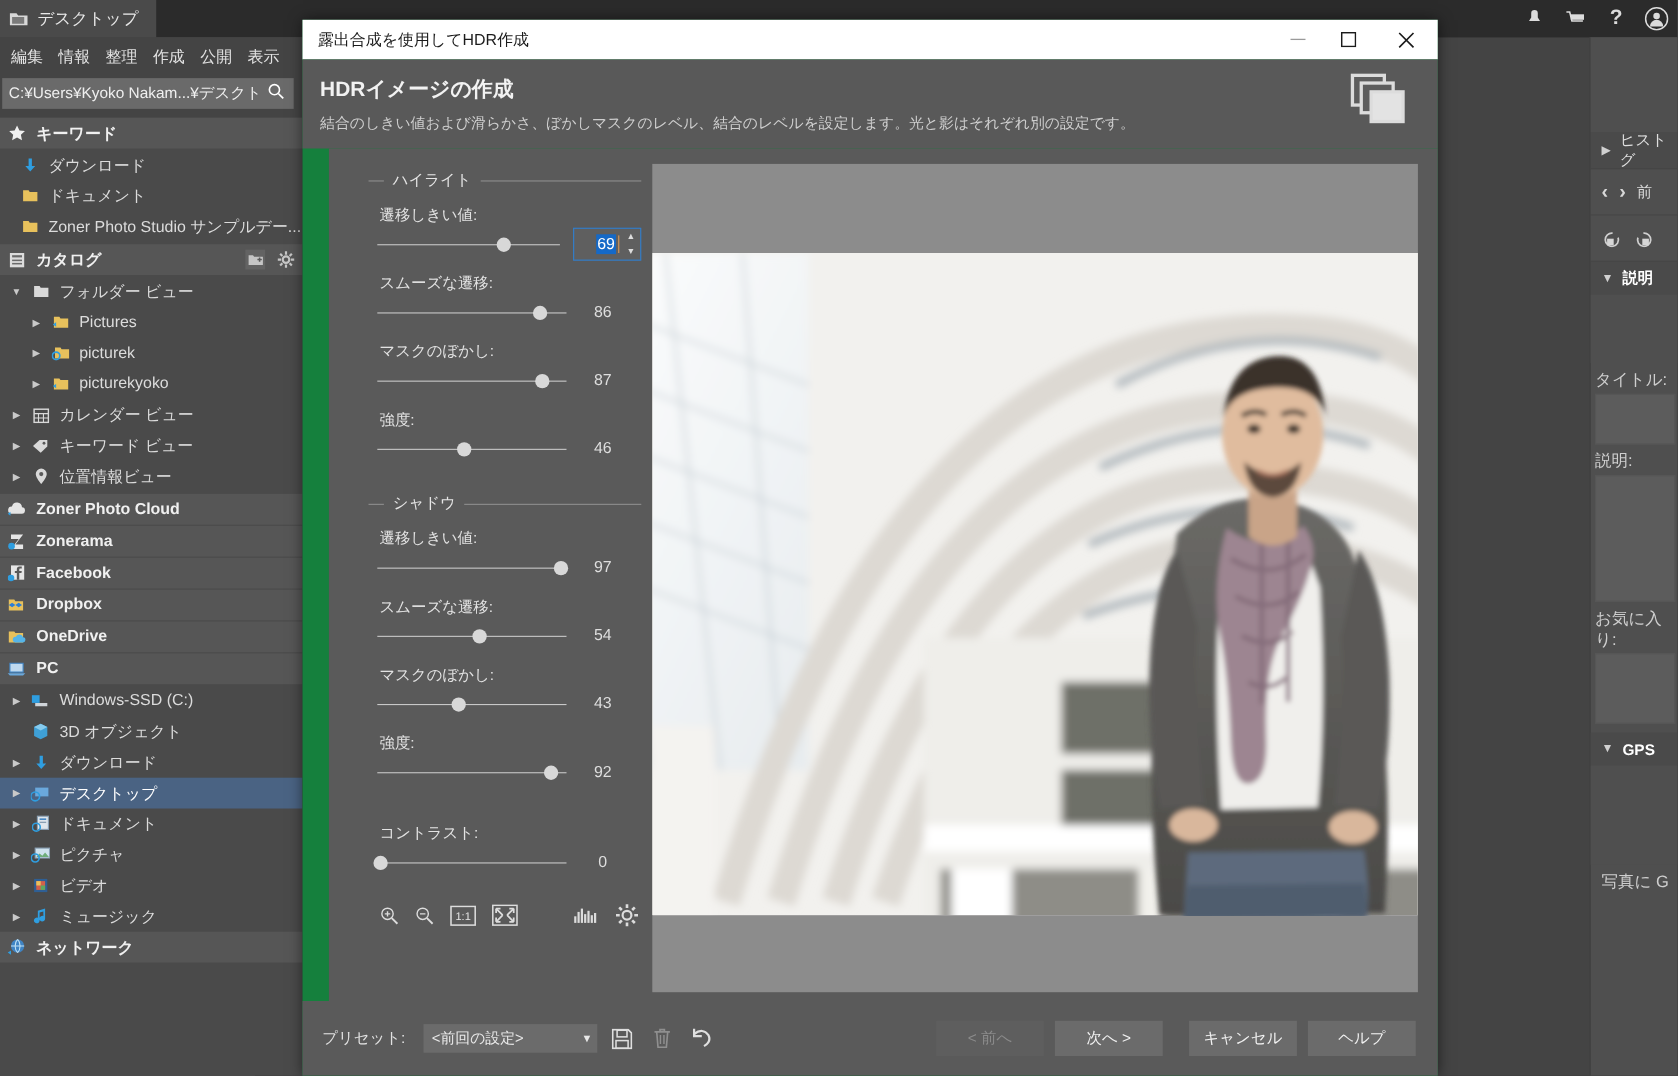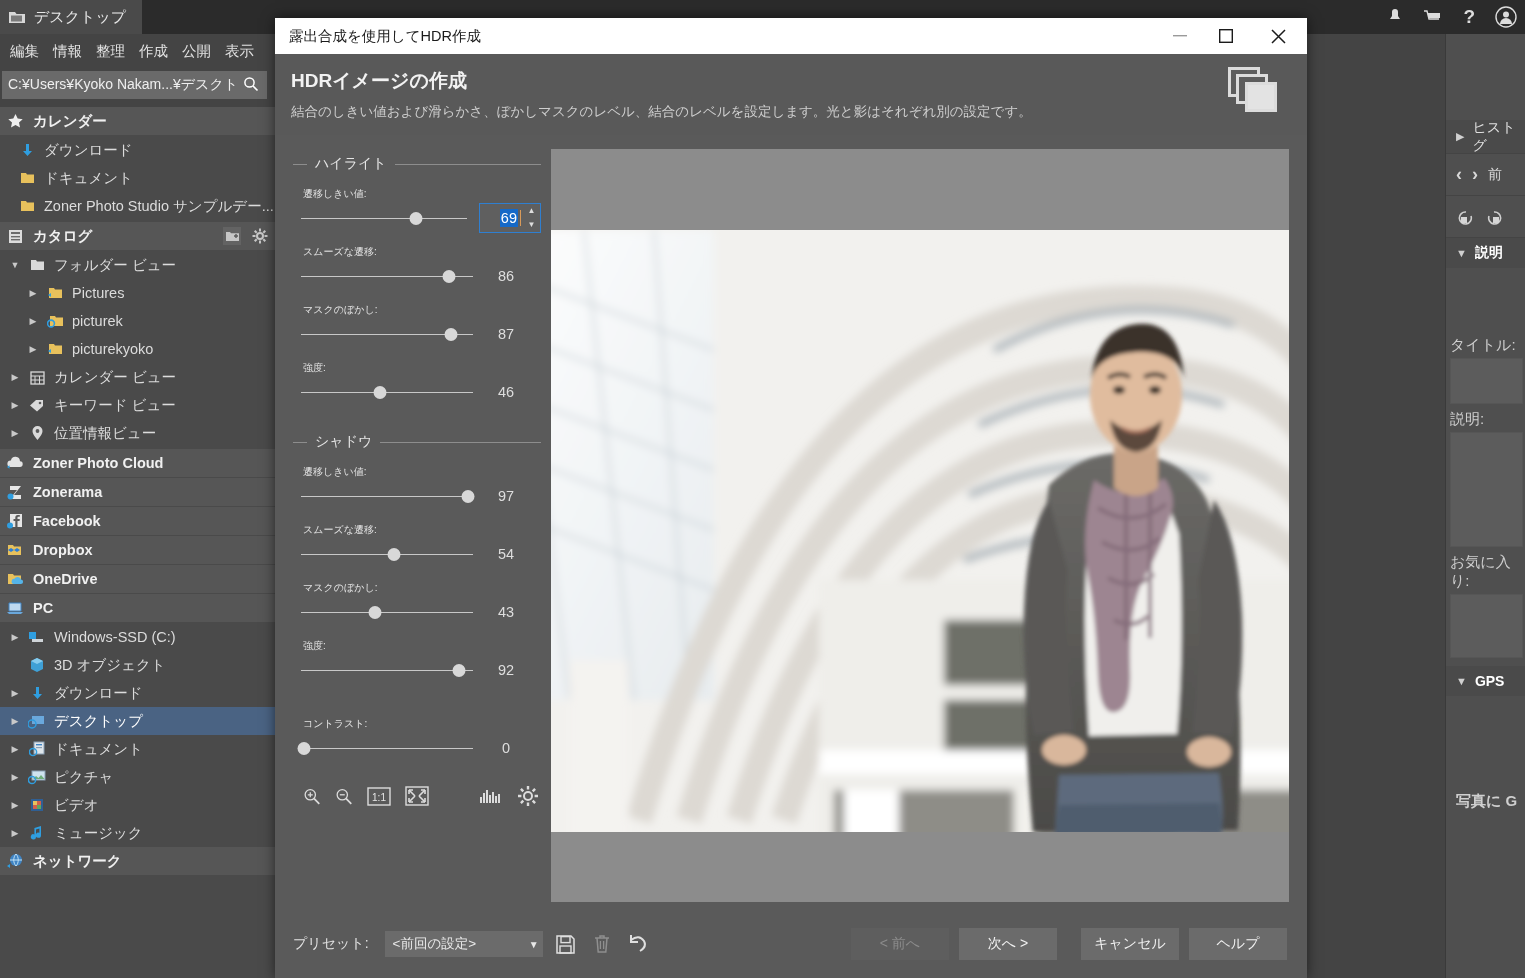--- a/index.html
+++ b/index.html
@@ -104,32 +104,32 @@
   .win-btn { width:46px; height:36px; display:flex; align-items:center; justify-content:center; color:#222; }
   .win-btn.close { width:58px; }
 
   .dlg-head {
     background:#595959; padding:14px 20px 14px 16px; position:relative; flex:0 0 auto;
   }
   .dlg-h1 { color:#f2f2f2; font-size:19px; margin-bottom:9px; font-weight:bold; }
   .dlg-sub { color:#cfcfcf; font-size:13.5px; }
   .dlg-head-icon { position:absolute; right:28px; top:12px; }
 
-  .dlg-body { flex:1; background:#5a5a5a; display:flex; padding:14px 18px 0 18px; min-height:0; }
+  .dlg-body { flex:1; background:#5a5a5a; display:flex; padding:14px 18px 0 36px; min-height:0;margin-left:24px; }
 
   
   .ctrl-col { width:258px; flex:0 0 258px; padding-right:10px; }
   .group-head {
     display:flex; align-items:center; gap:8px; color:#e6e6e6; font-size:14px;
     margin: 6px 0 6px 0;
   }
   .group-head .gl-left { width:14px; height:1px; background:#8d8d8d; }
   .group-head .gl-right { flex:1; height:1px; background:#8d8d8d; }
 
-  .slider-label { color:#e3e3e3; font-size:10px; margin: 14px 0 4px 10px; }
+  .slider-label { color:#e3e3e3; font-size:14px; margin: 14px 0 4px 10px; }
   .slider-row { display:flex; align-items:center; height:26px; }
   .track-wrap { position:relative; width:172px; height:26px; margin-left:8px; }
   .track { position:absolute; top:13px; left:0; right:0; height:1px; background:#c8c8c8; }
   .knob {
     position:absolute; top:7px; width:13px; height:13px; border-radius:50%;
     background:#d8d8d8; transform: translateX(-6.5px);
   }
   .val { width:66px; text-align:center; color:#dedede; font-size:14.5px; }
 
   .spin {
@@ -237,21 +237,21 @@
         </span>
       </div>
     </div>
 
     <div class="sb-section">
       <span class="ico">
         <svg width="17" height="17" viewBox="0 0 17 17">
             <path d="M8.5 1l2.2 4.6 5 .6-3.7 3.4 1 5-4.5-2.5L4 14.6l1-5L1.3 6.2l5-.6z" fill="#f0f0f0"></path>
           </svg>
       </span>
-      <span>カレンダー</span>
+      <span>キーワード</span>
     </div>
     <div class="sb-item lvl1">
       <span class="ico">
         <svg width="14" height="15" viewBox="0 0 14 15">
             <path d="M6 1h3v7h3l-4.5 5L3 8h3z" fill="#2f9ee0"></path>
           </svg>
       </span>
       <span>ダウンロード</span>
     </div>
     <div class="sb-item lvl1">
@@ -556,21 +556,21 @@
     <div class="rp-field"></div>
     <div class="rp-label">説明:</div>
     <div class="rp-field tall"></div>
     <div class="rp-label">お気に入り:</div>
     <div class="rp-field" style="height:64px;"></div>
     <div class="rp-header" style="margin-top:8px;">
       <span class="caret">▼</span>
       <span>GPS</span>
     </div>
     <div style="height:90px;background:#4f4f4f;"></div>
-    <div class="rp-label" style="padding-left:10px;font-weight:bold;">写真に G</div>
+    <div class="rp-label" style="padding-left:10px;">写真に G</div>
   </div>
 </div>
 
 <div id="dialog">
 
   <div class="dlg-title">
     <span class="t-text">露出合成を使用してHDR作成</span>
     <div class="win-btns">
       <div class="win-btn">
         <svg width="14" height="2" viewBox="0 0 14 2">

